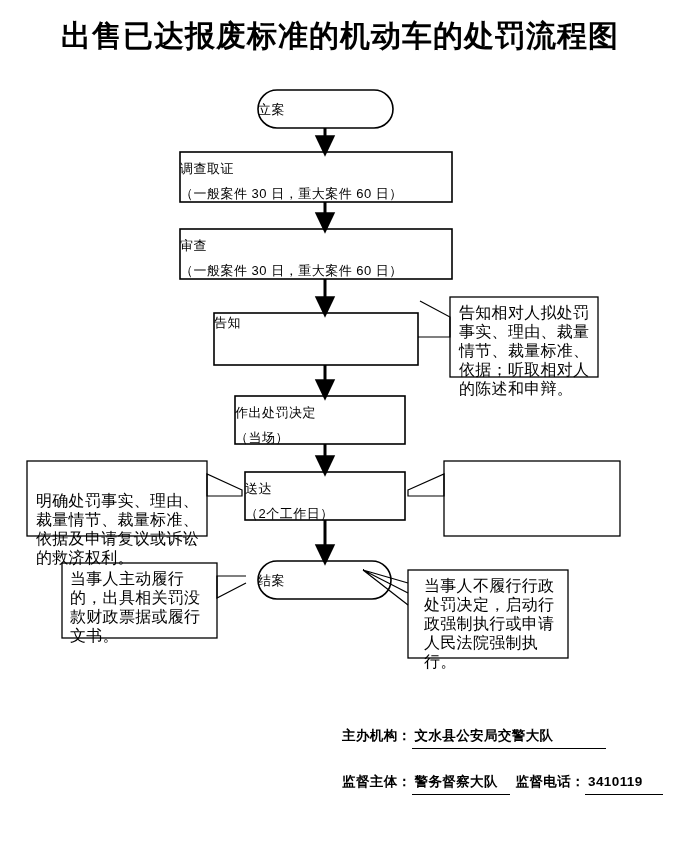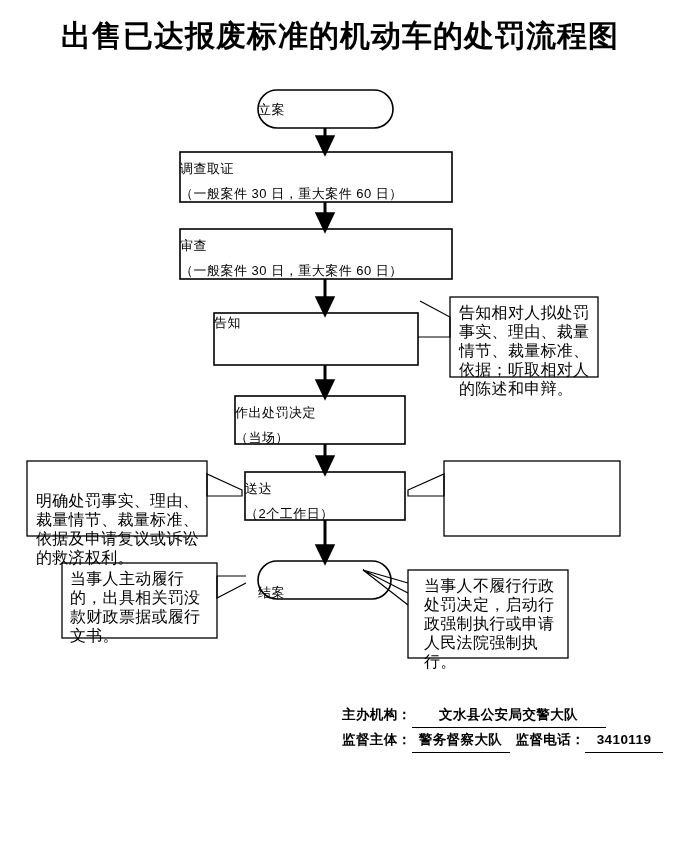--- a/index.html
+++ b/index.html
@@ -88,23 +88,23 @@
     font-weight: bold;
   }
   .frow {
     display: flex;
     align-items: baseline;
     white-space: nowrap;
   }
   .flabel { flex: 0 0 auto; }
   .fvalue {
     border-bottom: 1.3px solid #000;
-    text-align: center;
     flex: 0 0 auto;
     padding: 0 3px;
+    margin-top: 21px;
   }
   .fvalue.wide { width: 188px; }
   .fvalue.mid  { width: 92px; }
   .fvalue.num  { width: 72px; font-family: "Liberation Sans", "DejaVu Sans", sans-serif; }
   .fgap { flex: 0 0 auto; width: 6px; }
 </style>
 </head>
 <body>
 
 <div id="page">
@@ -174,21 +174,21 @@
   <div class="nodetext" style="left:235px; top:404px; width:170px;">
     <span>作出处罚决定</span>
     <span class="l2">（当场）</span>
   </div>
 
   <div class="nodetext" style="left:245px; top:480px; width:160px;">
     <span>送达</span>
     <span class="l2">（2个工作日）</span>
   </div>
 
-  <div class="nodetext" style="left:258px; top:572px; width:133px;margin-top:12px;">结案</div>
+  <div class="nodetext" style="left:258px; top:572px; width:133px;">结案</div>
 
   <div class="notetext" style="left:459px; top:303px; width:132px;">告知相对人拟处罚事实、理由、裁量情节、裁量标准、依据；听取相对人的陈述和申辩。</div>
 
   <div class="notetext" style="left:36px; top:467px; width:163px;margin-top:24px;">明确处罚事实、理由、裁量情节、裁量标准、依据及申请复议或诉讼的救济权利。</div>
 
 
   <div class="notetext" style="left:70px; top:569px; width:139px;">当事人主动履行的，出具相关罚没款财政票据或履行文书。</div>
 
   <div class="notetext" style="left:424px; top:576px; width:144px;">当事人不履行行政处罚决定，启动行政强制执行或申请人民法院强制执行。</div>
 

